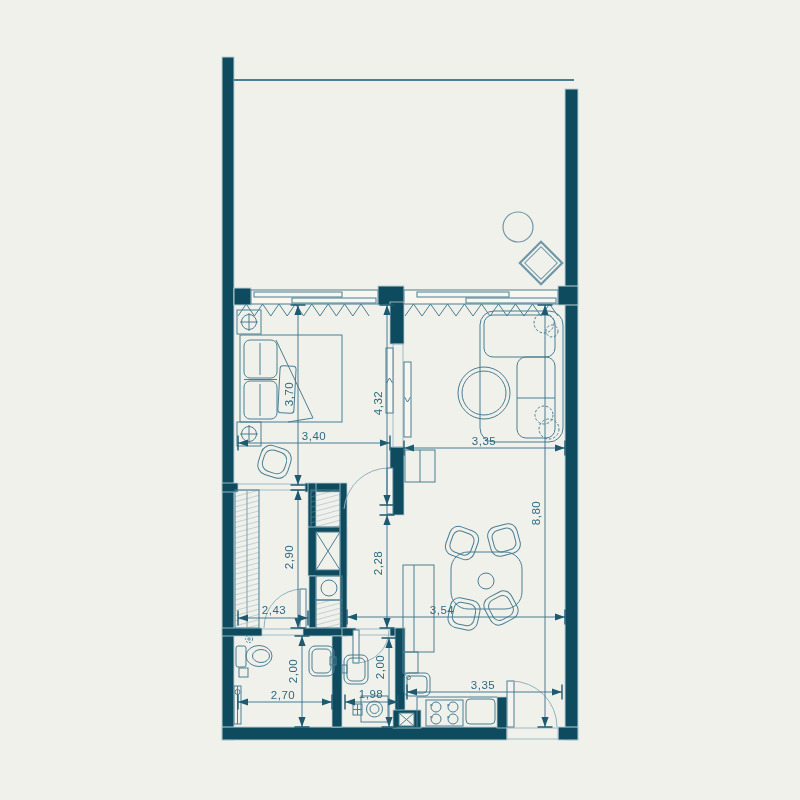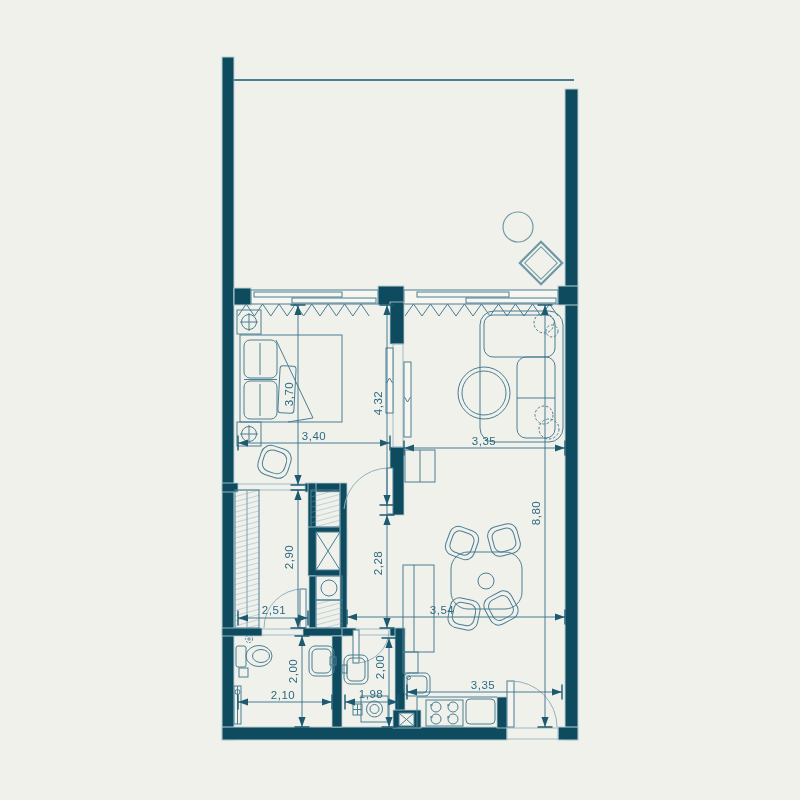--- a/index.html
+++ b/index.html
@@ -282,22 +282,22 @@
 </svg>
 
 <div class="labels">
   <div class="dim v" style="left:289px;top:394px">3,70</div>
   <div class="dim" style="left:314px;top:436px">3,40</div>
   <div class="dim v" style="left:378px;top:403px">4,32</div>
   <div class="dim" style="left:484px;top:441px">3,35</div>
   <div class="dim v" style="left:536px;top:513px">8,80</div>
   <div class="dim v" style="left:289px;top:557px">2,90</div>
   <div class="dim v" style="left:378px;top:563px">2,28</div>
-  <div class="dim" style="left:274px;top:610px">2,51</div>
+  <div class="dim" style="left:274px;top:610px">2,43</div>
   <div class="dim" style="left:442px;top:610px">3,54</div>
   <div class="dim v" style="left:293px;top:671px">2,00</div>
-  <div class="dim" style="left:283px;top:695px">2,10</div>
+  <div class="dim" style="left:283px;top:695px">2,70</div>
   <div class="dim" style="left:371px;top:694px">1,98</div>
   <div class="dim v" style="left:380px;top:667px">2,00</div>
   <div class="dim" style="left:483px;top:685px">3,35</div>
 </div>
 
 </div>
 
 </body></html>

